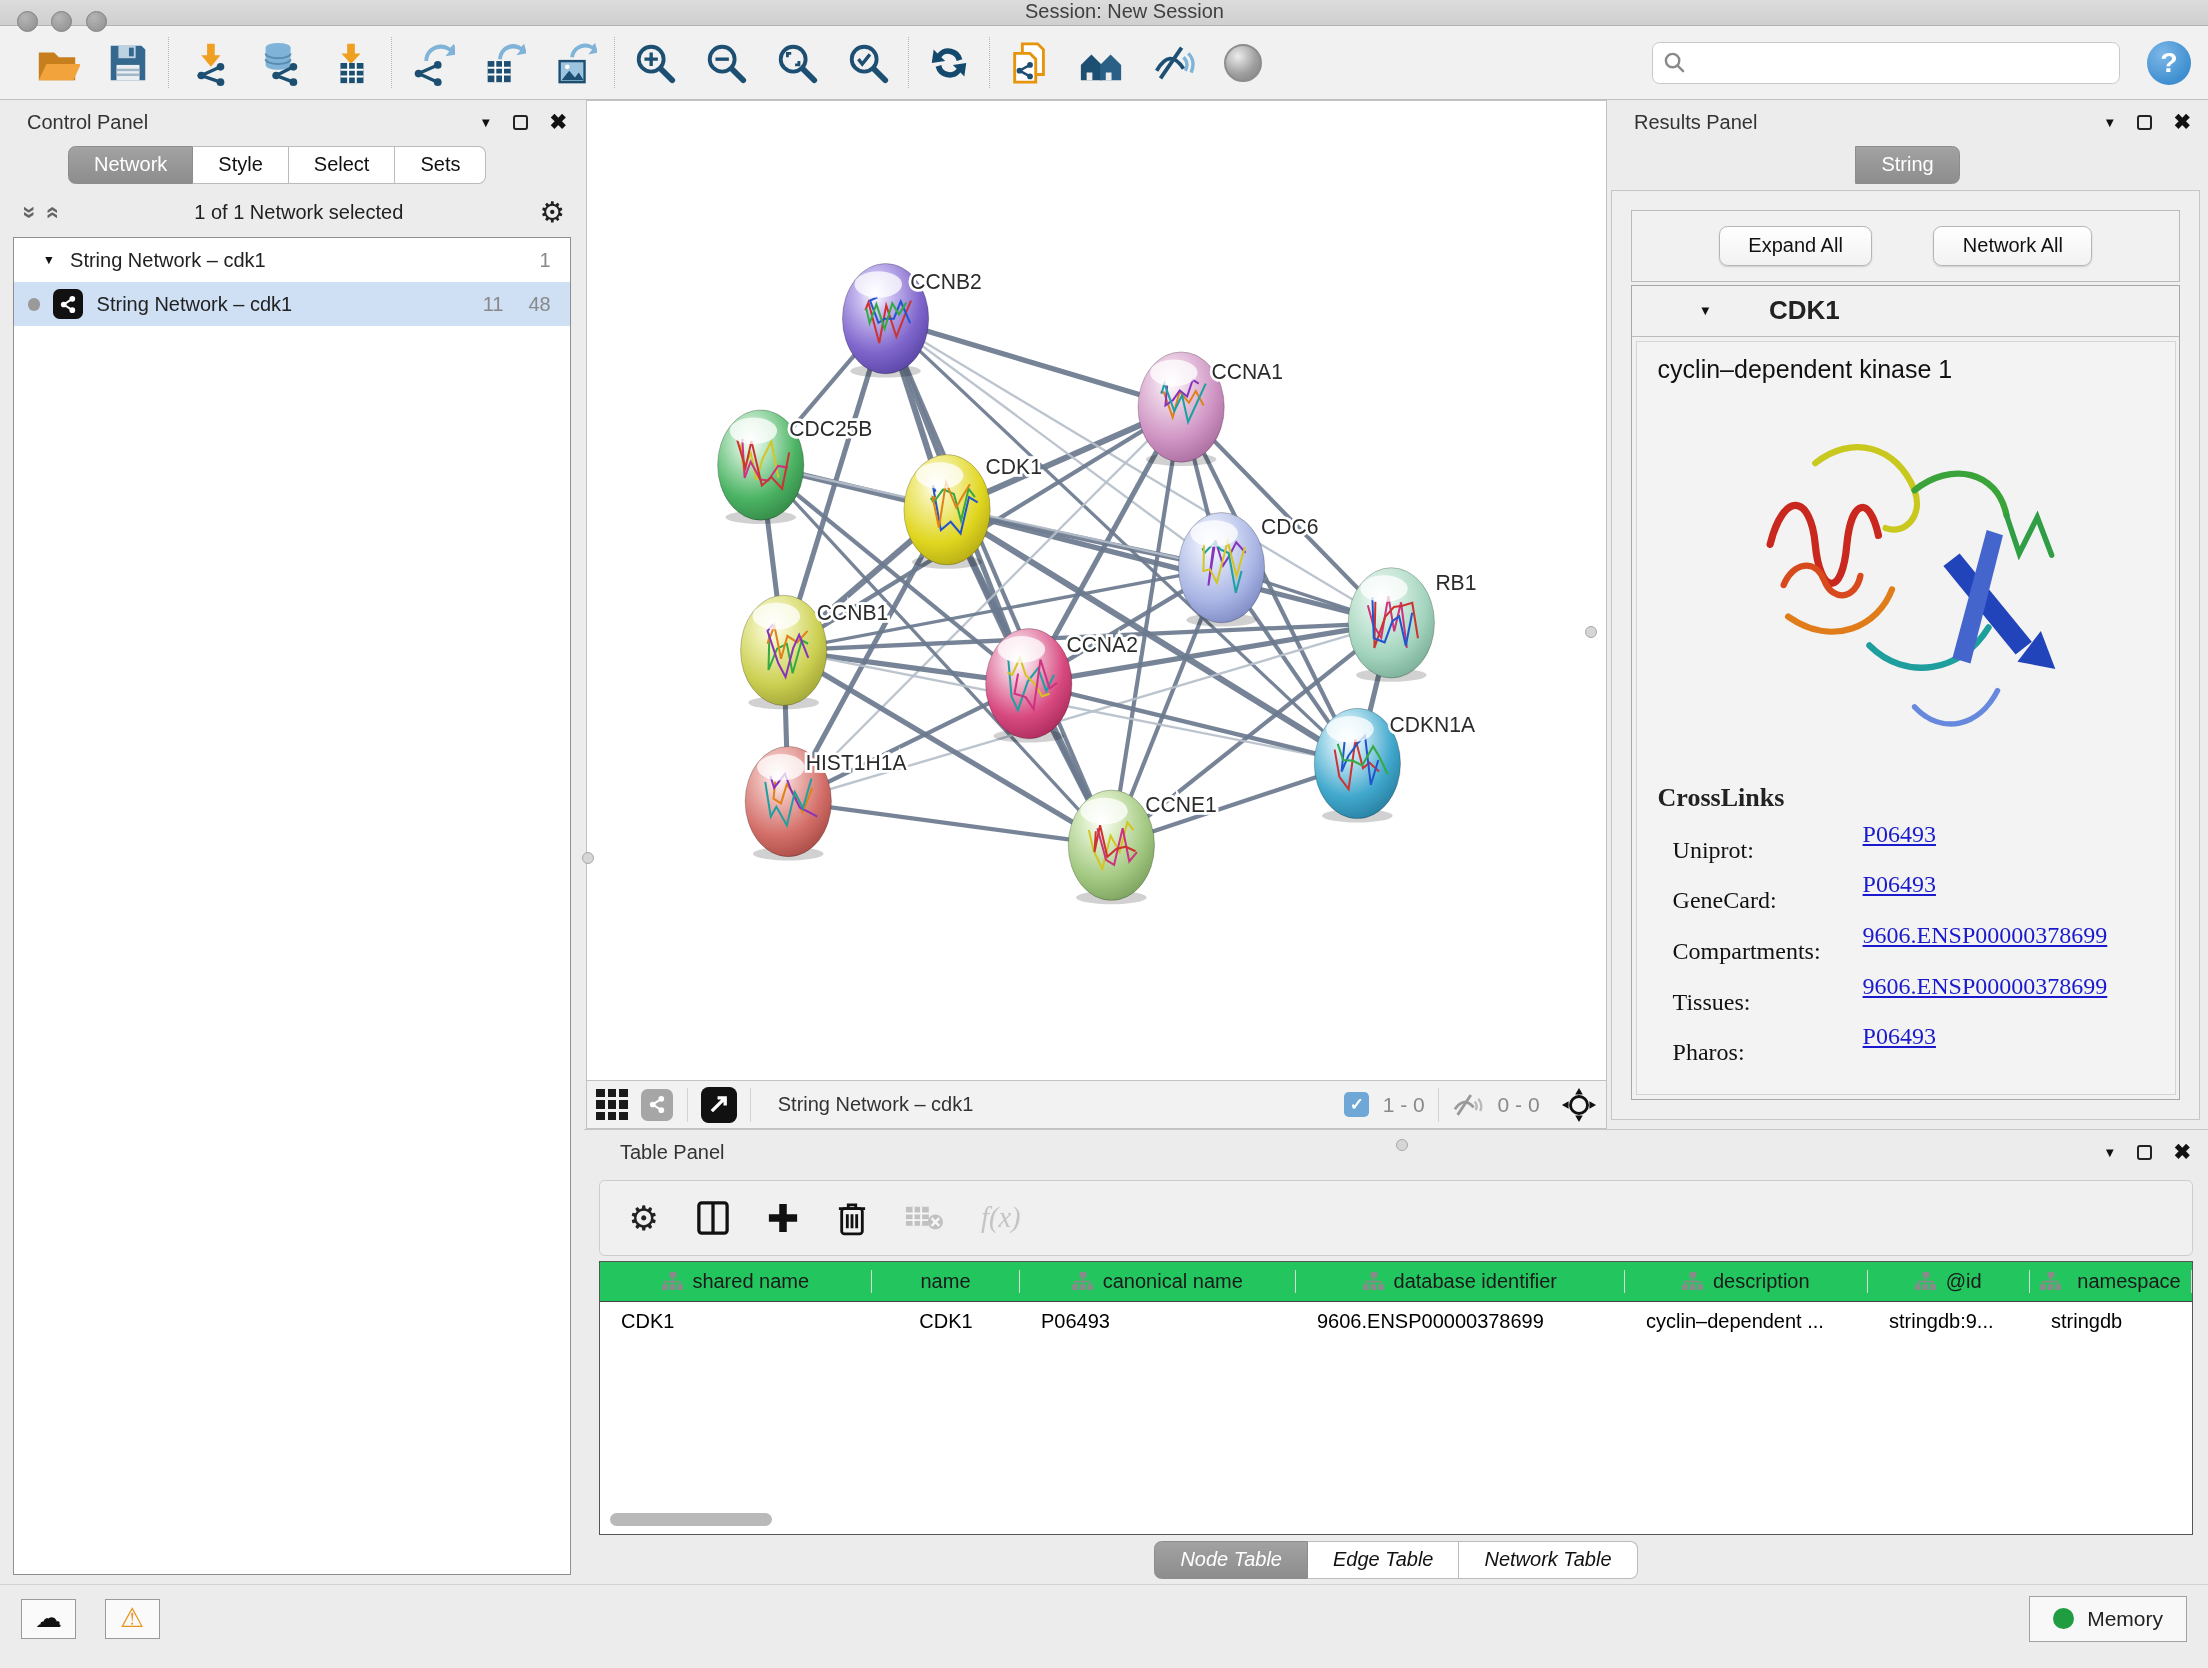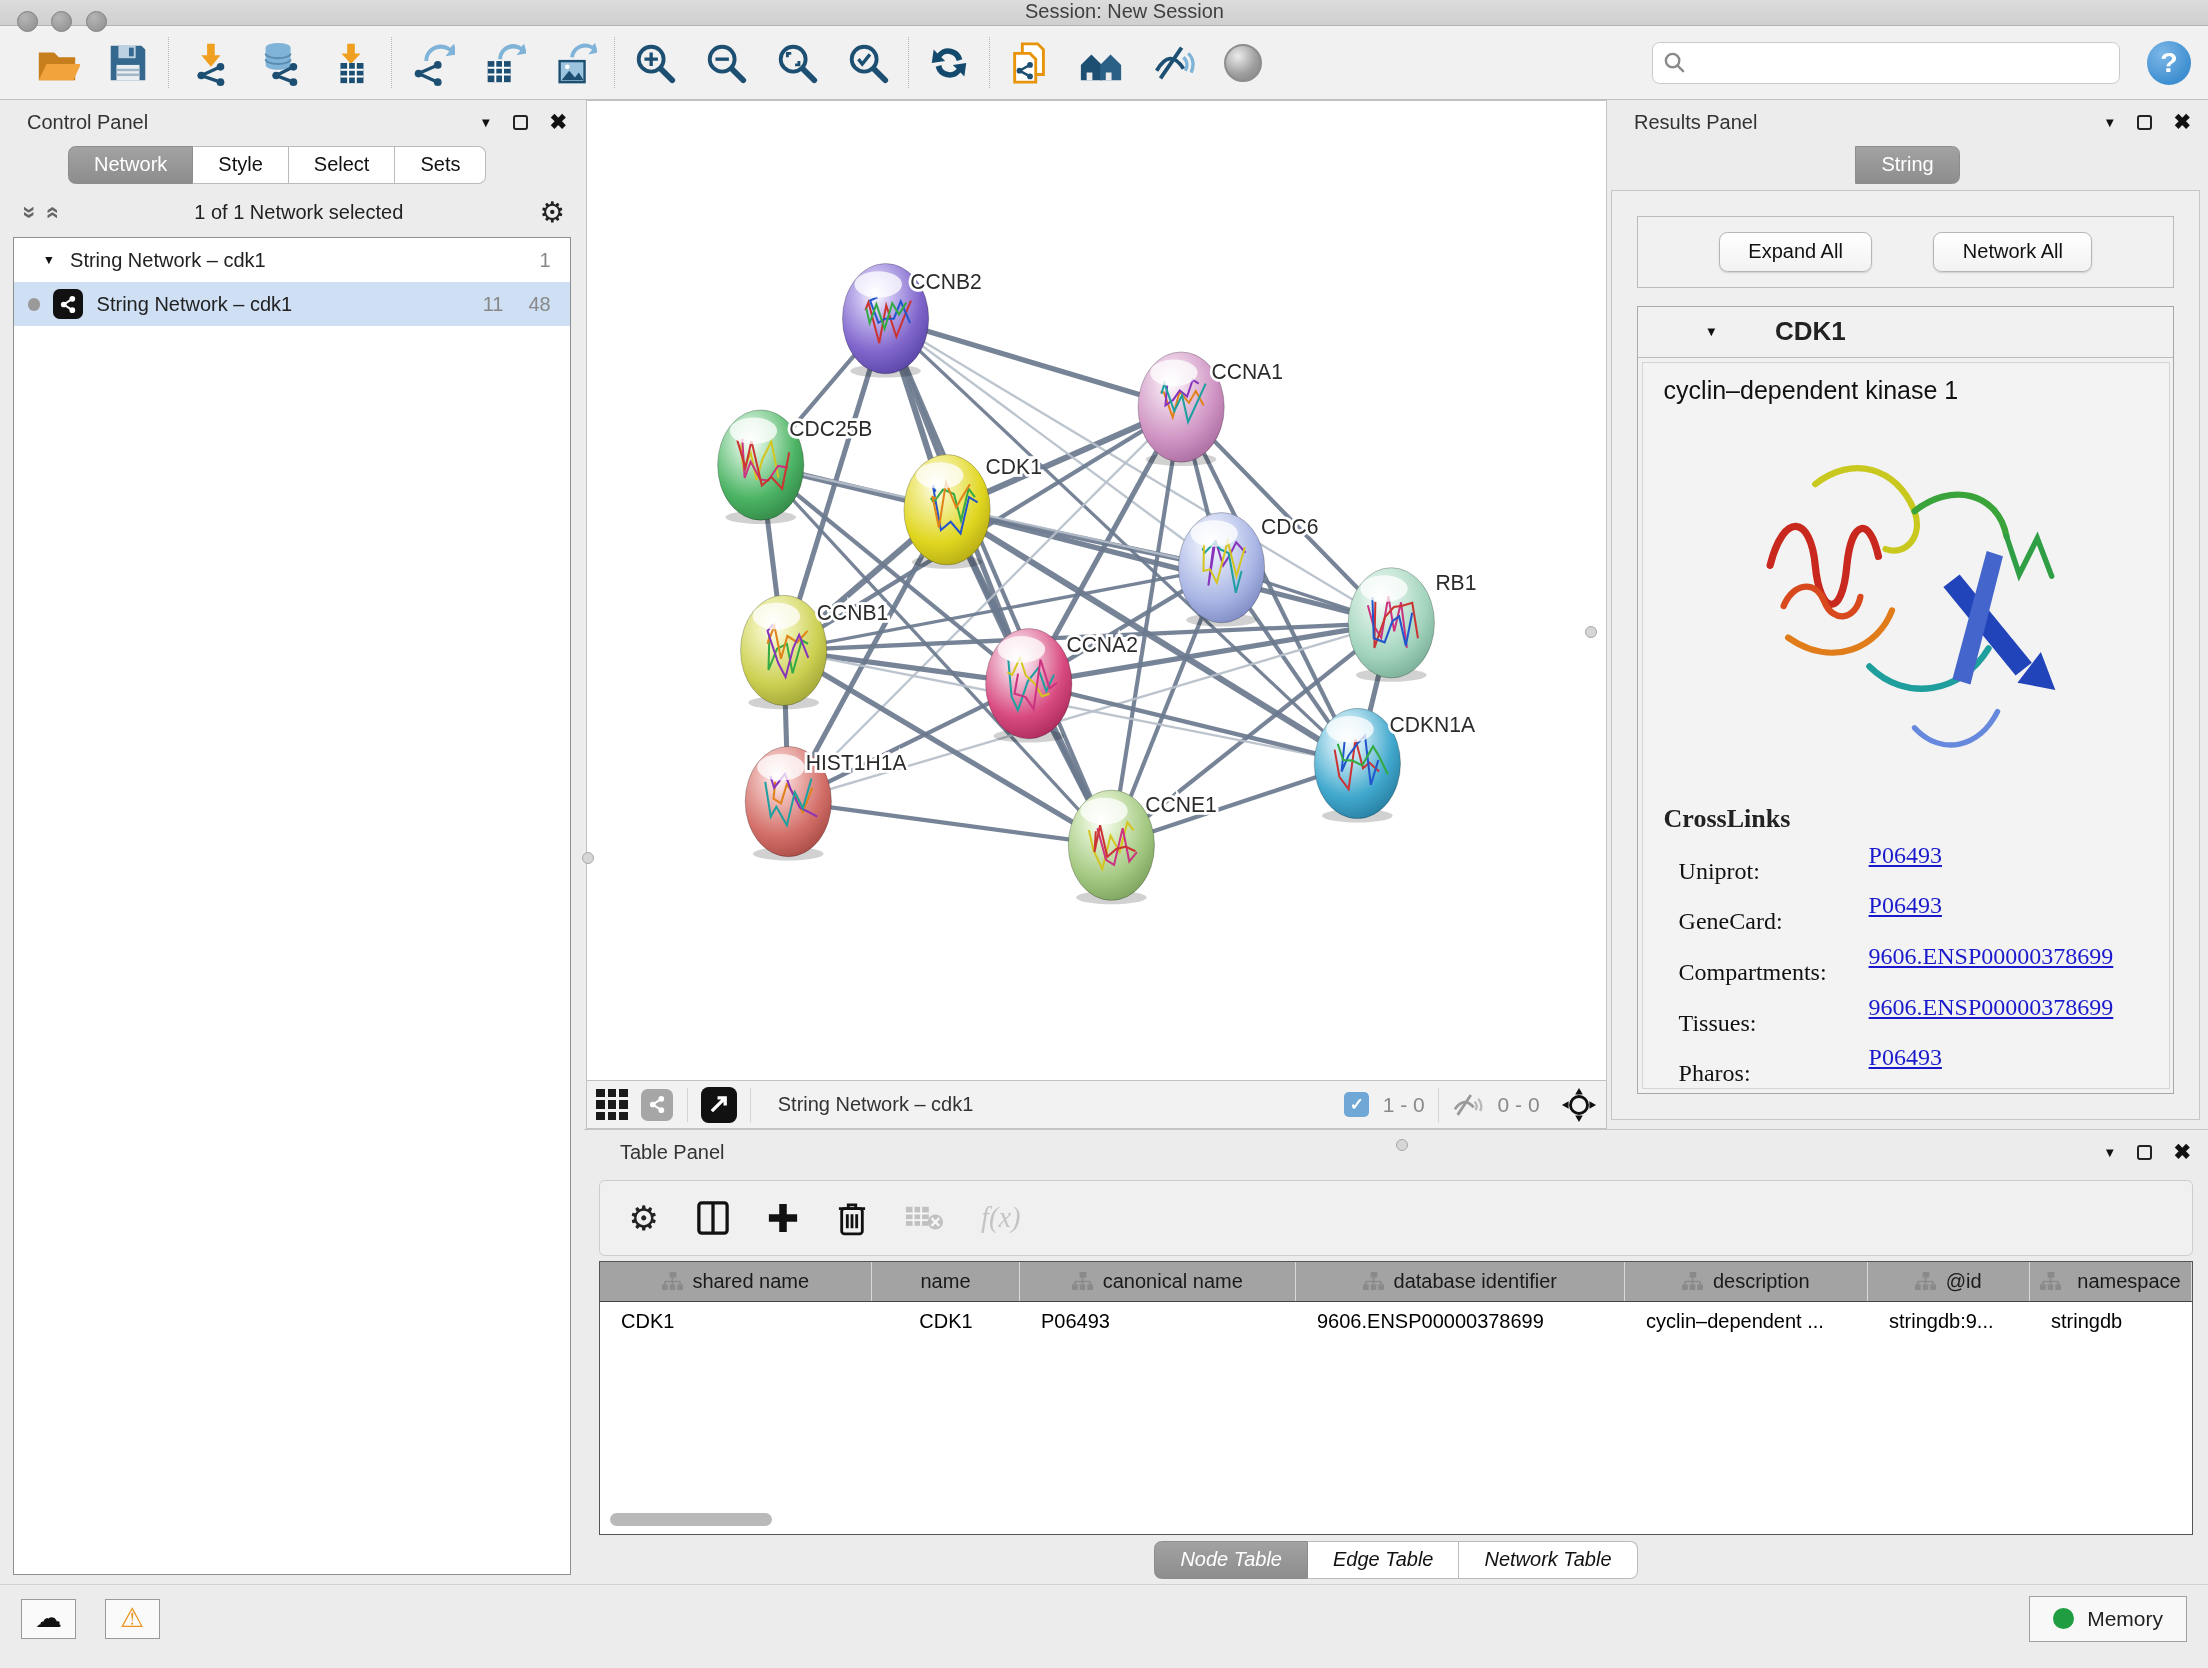--- a/index.html
+++ b/index.html
@@ -61,21 +61,21 @@
   .ns-label{font-size:20px;color:#333;margin:0 13.3px;flex:1;}
   .gridicon{display:grid;grid-template-columns:repeat(3,8.6px);grid-template-rows:repeat(3,8.6px);gap:2.9px;}
   .gridicon i{background:#1a1a1a;}
   .graybadge{width:32px;height:32px;border-radius:6.7px;background:#a6a6a6;display:flex;align-items:center;justify-content:center;}
   .blackbadge{width:36px;height:36px;border-radius:7.6px;background:#111;display:flex;align-items:center;justify-content:center;}
   .checkbox{width:25px;height:25px;border-radius:4.8px;background:#6fa8d6;color:#fff;font-size:17px;font-weight:bold;
             display:flex;align-items:center;justify-content:center;}
   .cnt{font-size:21px;color:#8a8a8a;}
   
   .rpanel{width:601px;display:flex;flex-direction:column;}
-  .rp-outer{flex:1;margin:0 7.6px 9.5px 3.8px;background:#efefef;border:1px solid #c6c6c6;padding:25px;display:flex;flex-direction:column;gap:18px;overflow:hidden;}
+  .rp-outer{flex:1;margin:0 7.6px 9.5px 3.8px;background:#efefef;border:1px solid #c6c6c6;padding:19px;display:flex;flex-direction:column;gap:3px;overflow:hidden;}
   .rp-btnrow{border:1px solid #bbb;background:#f1f1f1;padding:15px;display:flex;justify-content:center;gap:61px;}
   .btn{background:linear-gradient(#ffffff,#f2f2f2);border:1px solid #b5b5b5;border-radius:8.6px;font-size:20px;
        padding:7.6px 28.5px;color:#111;box-shadow:0 1px 1.9px rgba(0,0,0,.15);}
   .rp-section{border:1px solid #a8a8a8;background:#f1f1f1;flex:1;display:flex;flex-direction:column;overflow:hidden;}
   .sec-head{height:51px;display:flex;align-items:center;gap:57px;padding-left:67px;border-bottom:1px solid #bbb;}
   .sec-gene{font-size:26px;font-weight:bold;}
   .sec-body{flex:1;background:#f3f3f3;border:1px solid #d5d5d5;margin:3.8px;padding:13.3px 21px;overflow:hidden;}
   .sec-desc{font-size:25px;color:#111;}
   .protein{display:block;margin:25px auto 9.5px auto;}
   .xlinks{font-family:"Liberation Serif",serif;margin-top:13.3px;}
@@ -84,21 +84,21 @@
   .xl-label{width:190px;color:#111;margin-top:16px;}
   .xl-link{color:#1a1acc;text-decoration:underline;}
   
   .tpanel{flex:1;display:flex;flex-direction:column;border-top:1.9px solid #c6c6c6;position:relative;background:#ececec;}
   .tp-toolbar{margin:5.7px 15px;background:#f0f0f0;border:1px solid #ccc;border-radius:5.7px;height:76px;
               display:flex;align-items:center;gap:38px;padding-left:28.5px;}
   .tp-tool{display:flex;align-items:center;justify-content:center;}
   .tp-tool.disabled{opacity:.45;}
   .fx{font-family:"Liberation Serif",serif;font-style:italic;font-size:28.5px;color:#8f8f8f;}
   .ttable{margin:0 15px;background:#fff;border:1.9px solid #555;flex:1;overflow:hidden;position:relative;}
-  .thead{display:flex;background:#a3a3a3;border-bottom:1.9px solid #444;height:40px;}
+  .thead{display:flex;background:#22c55e;border-bottom:1.9px solid #444;height:40px;align-items:center;}
   .th{display:flex;align-items:center;justify-content:center;gap:9.5px;font-size:20px;color:#1a1a1a;
       border-right:1px solid #d8d8d8;overflow:hidden;white-space:nowrap;flex:none;}
   .trow{display:flex;height:38px;}
   .td{display:flex;align-items:center;font-size:20px;color:#000;padding-left:21px;overflow:hidden;white-space:nowrap;flex:none;}
   .td.center{justify-content:center;padding-left:0;}
   .hscroll{position:absolute;left:9.5px;bottom:7.6px;width:162px;height:13.3px;border-radius:6.7px;background:#b9b9b9;}
   .tp-tabs{height:49px;display:flex;align-items:center;justify-content:center;}
   
   .bottombar{height:68px;border-top:1.9px solid #d2d2d2;display:flex;align-items:center;padding:0 21px;gap:28.5px;background:#ececec;}
   .bb-btn{width:55px;height:40px;background:#fafafa;border:1.9px solid #9a9a9a;display:flex;align-items:center;justify-content:center;}

